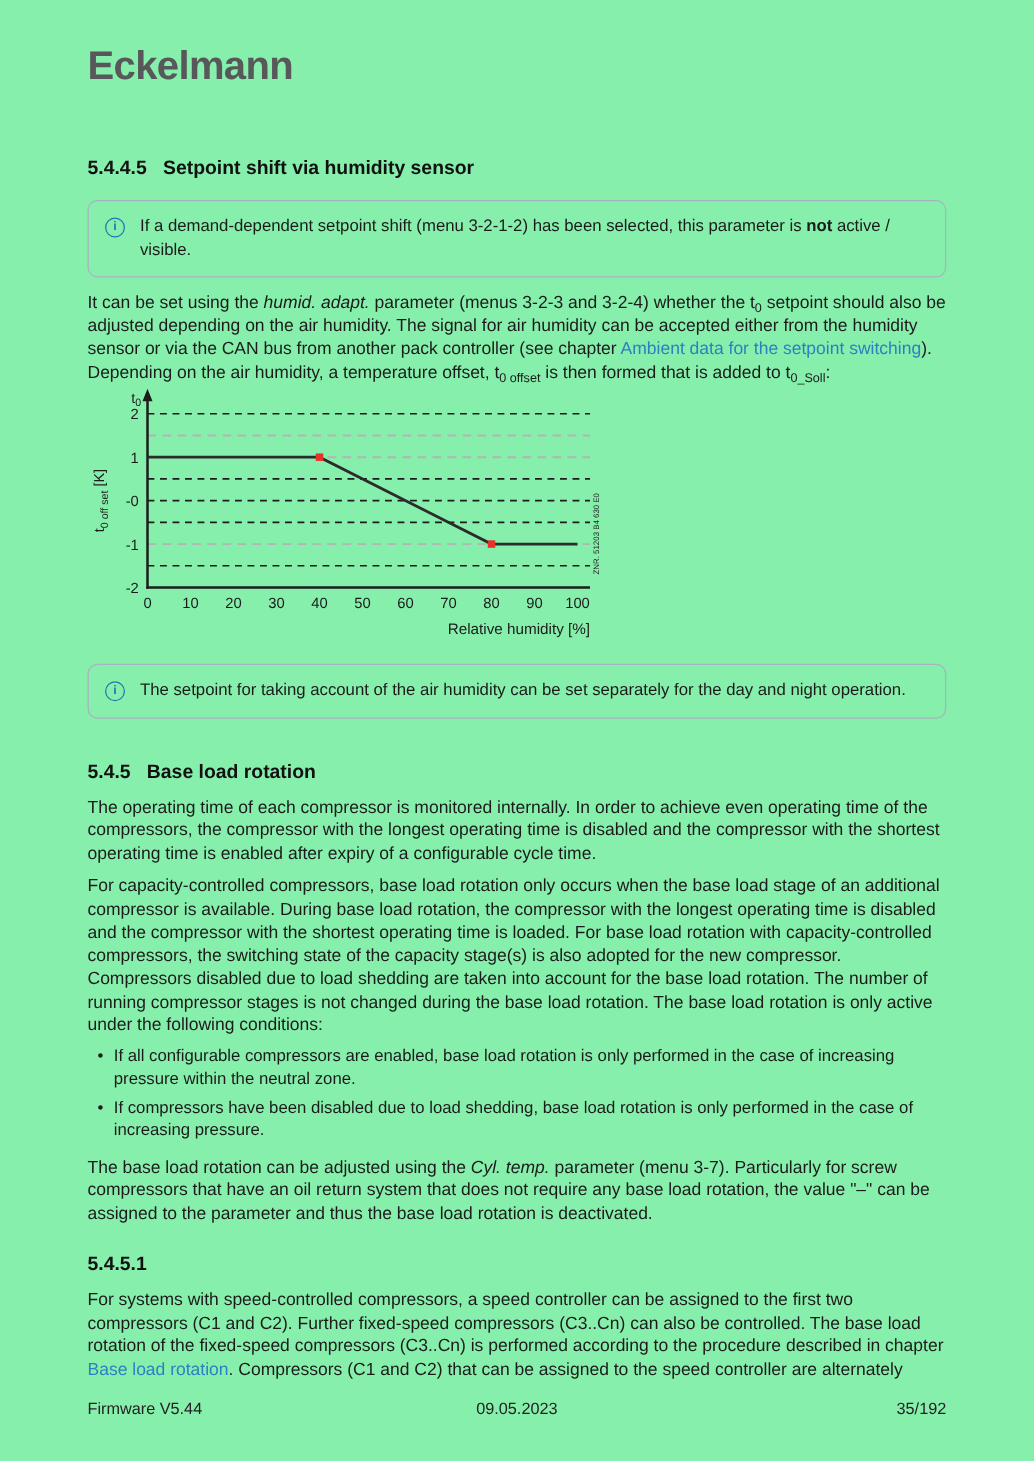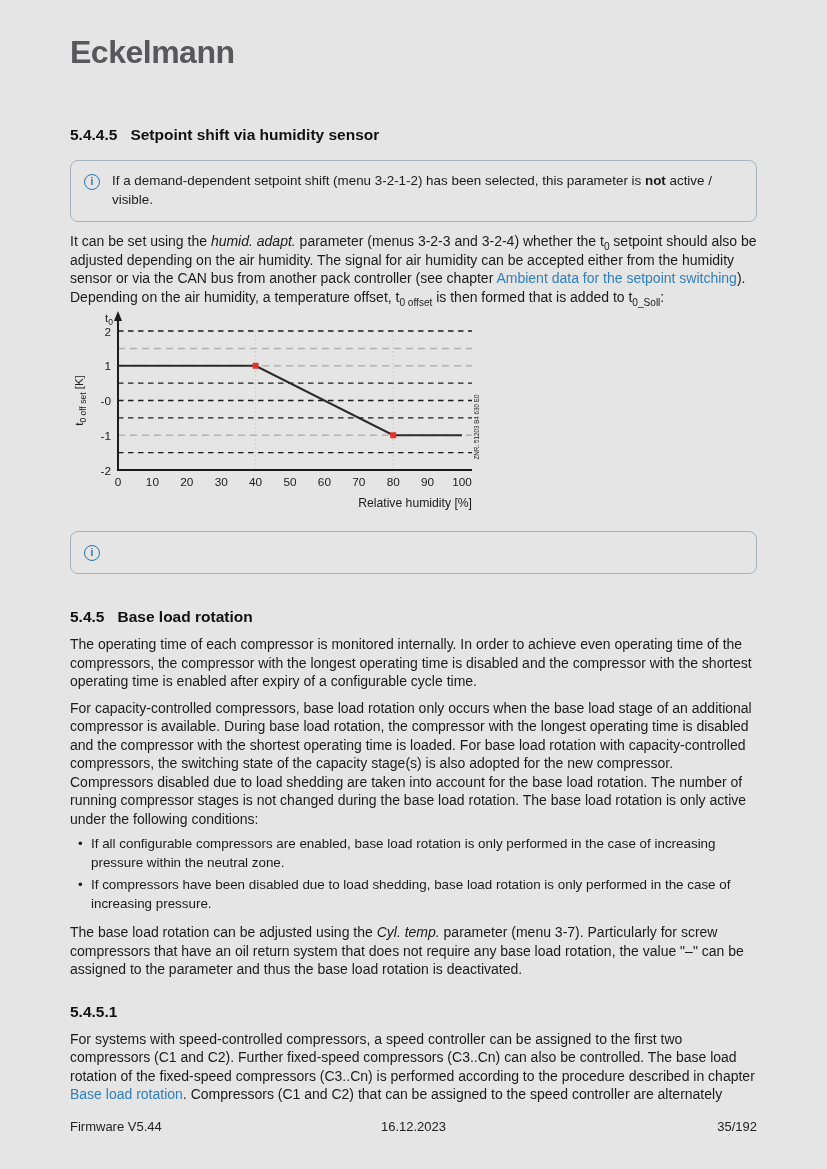--- a/index.html
+++ b/index.html
@@ -1,16 +1,16 @@
 <!DOCTYPE html>
 <html><head>
 <meta charset="utf-8">
 <style>
   html,body{margin:0;padding:0;background:#ffffff;}
-  .page{position:relative;width:827px;height:1169px;background:#e5e5e5;overflow:hidden;
+  .page{position:relative;width:827px;height:1169px;background:#86efac;overflow:hidden;
         font-family:"Liberation Sans",sans-serif;color:#1b1b1b;}
   .content{position:absolute;left:70px;width:687px;top:0;}
   .logo{margin-top:36px;font-size:32px;font-weight:700;color:#58585a;letter-spacing:-0.5px;line-height:1;}
   .sec-heading{display:flex;gap:13px;font-weight:700;color:#111;font-size:15.5px;line-height:1.1;}
   .h1{margin-top:58px;align-items:center;}
   .h2{margin-top:34px;}
   .h3{margin-top:24px;text-align:right;}
   .infobox{margin-top:17px;border:1px solid #a9b2bf;border-radius:8px;padding:11px 14px 12px 13px;
            display:flex;gap:12px;font-size:13.4px;line-height:18.5px;}
   .info-icon{flex:0 0 auto;width:14px;height:14px;border:1.6px solid #2474b5;border-radius:50%;
@@ -87,20 +87,21 @@
           <text x="392" y="177" text-anchor="middle" font-size="11.8">100</text>
           <text x="43" y="13" text-anchor="end" font-size="11.5"><tspan>t</tspan><tspan dy="3" font-size="8.5">0</tspan></text>
           <text transform="translate(13 91.5) rotate(-90)" text-anchor="middle" font-size="11.5"><tspan>t</tspan><tspan dy="3" font-size="8.5">0 off set</tspan><tspan dy="-3" font-size="11.5"> [K]</tspan></text>
           <text x="402" y="198" text-anchor="end" font-size="12.2">Relative humidity [%]</text>
           <text transform="translate(409 118) rotate(-90)" text-anchor="middle" font-size="6.3" fill="#333">ZNR. 51203 B4 630 E0</text>
         </svg>
     </div>
 
     <div class="infobox" style="margin-top:2px;">
       <span class="info-icon">i</span>
+      <span>The setpoint for taking account of the air humidity can be set separately for the day and night operation.</span>
     </div>
 
     <div class="sec-heading h2">
       <span>5.4.5</span>
       <span>Base load rotation</span>
     </div>
 
     <p class="body">The operating time of each compressor is monitored internally. In order to achieve even operating time of the compressors, the compressor with the longest operating time is disabled and the compressor with the shortest operating time is enabled after expiry of a configurable cycle time.</p>
     <p class="body" style="margin-top:8px;">For capacity-controlled compressors, base load rotation only occurs when the base load stage of an additional compressor is available. During base load rotation, the compressor with the longest operating time is disabled and the compressor with the shortest operating time is loaded. For base load rotation with capacity-controlled compressors, the switching state of the capacity stage(s) is also adopted for the new compressor. Compressors disabled due to load shedding are taken into account for the base load rotation. The number of running compressor stages is not changed during the base load rotation. The base load rotation is only active under the following conditions:</p>
 
@@ -114,16 +115,16 @@
     <div class="sec-heading h3">
       <span>5.4.5.1</span>
     </div>
 
     <p class="body"><span>For systems with speed-controlled compressors, a speed controller can be assigned to the first two compressors (C1 and C2). Further fixed-speed compressors (C3..Cn) can also be controlled. The base load rotation of the fixed-speed compressors (C3..Cn) is performed according to the procedure described in chapter </span><span class="lnk">Base load rotation</span><span>. Compressors (C1 and C2) that can be assigned to the speed controller are alternately</span></p>
 
   </div>
 
   <div class="footer">
     <span class="f-left">Firmware V5.44</span>
-    <span class="f-center">16.12.2023</span>
+    <span class="f-center">09.05.2023</span>
     <span class="f-right">35/192</span>
   </div>
 </div>
 
 </body></html>

